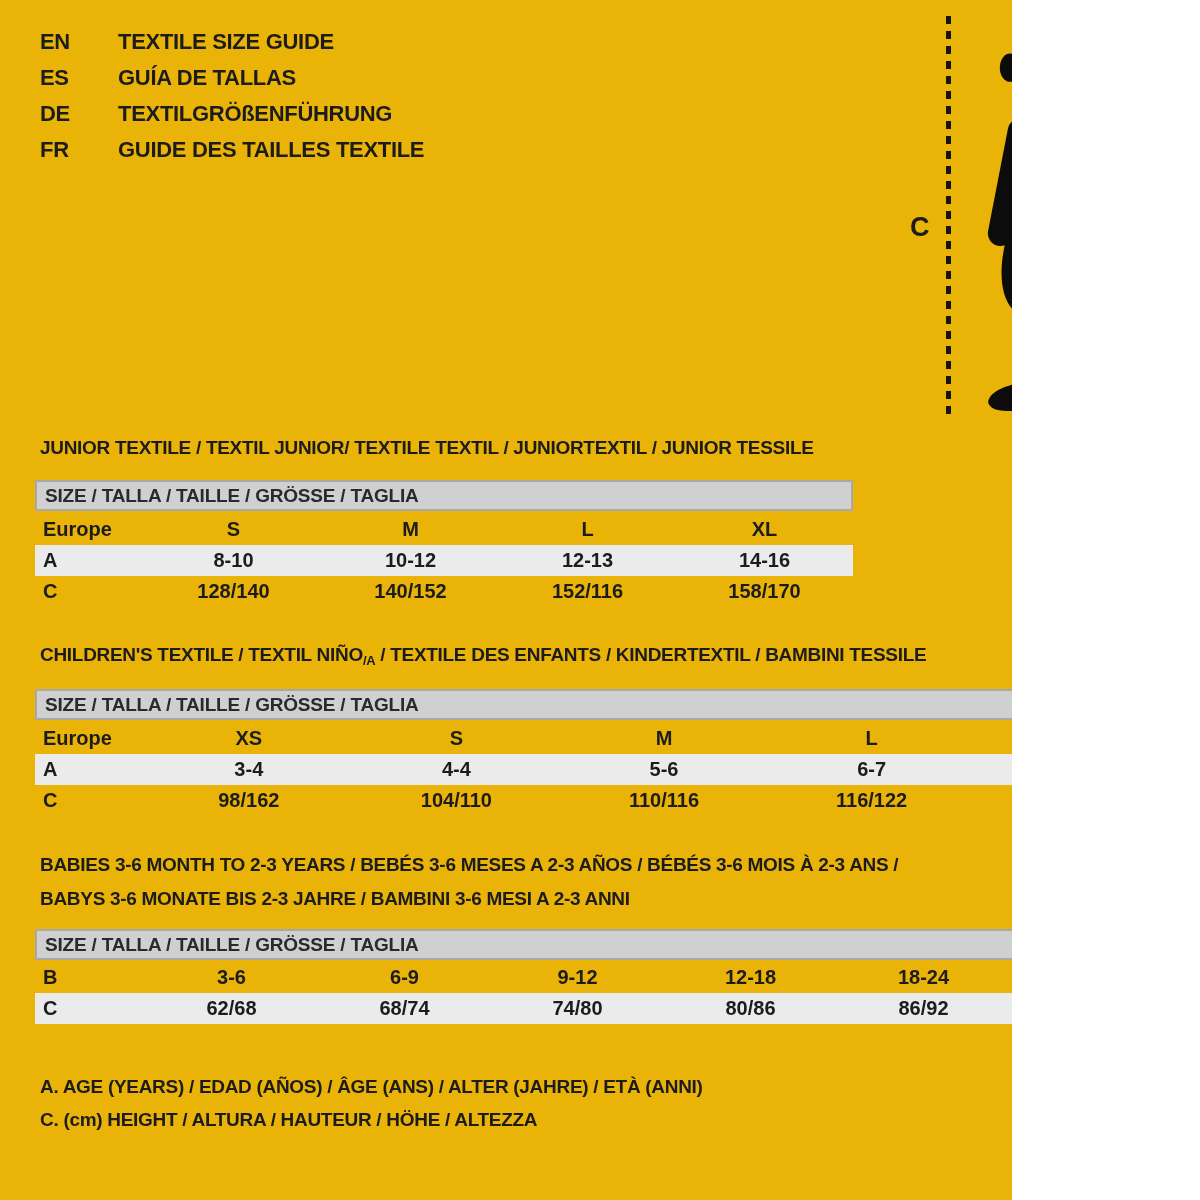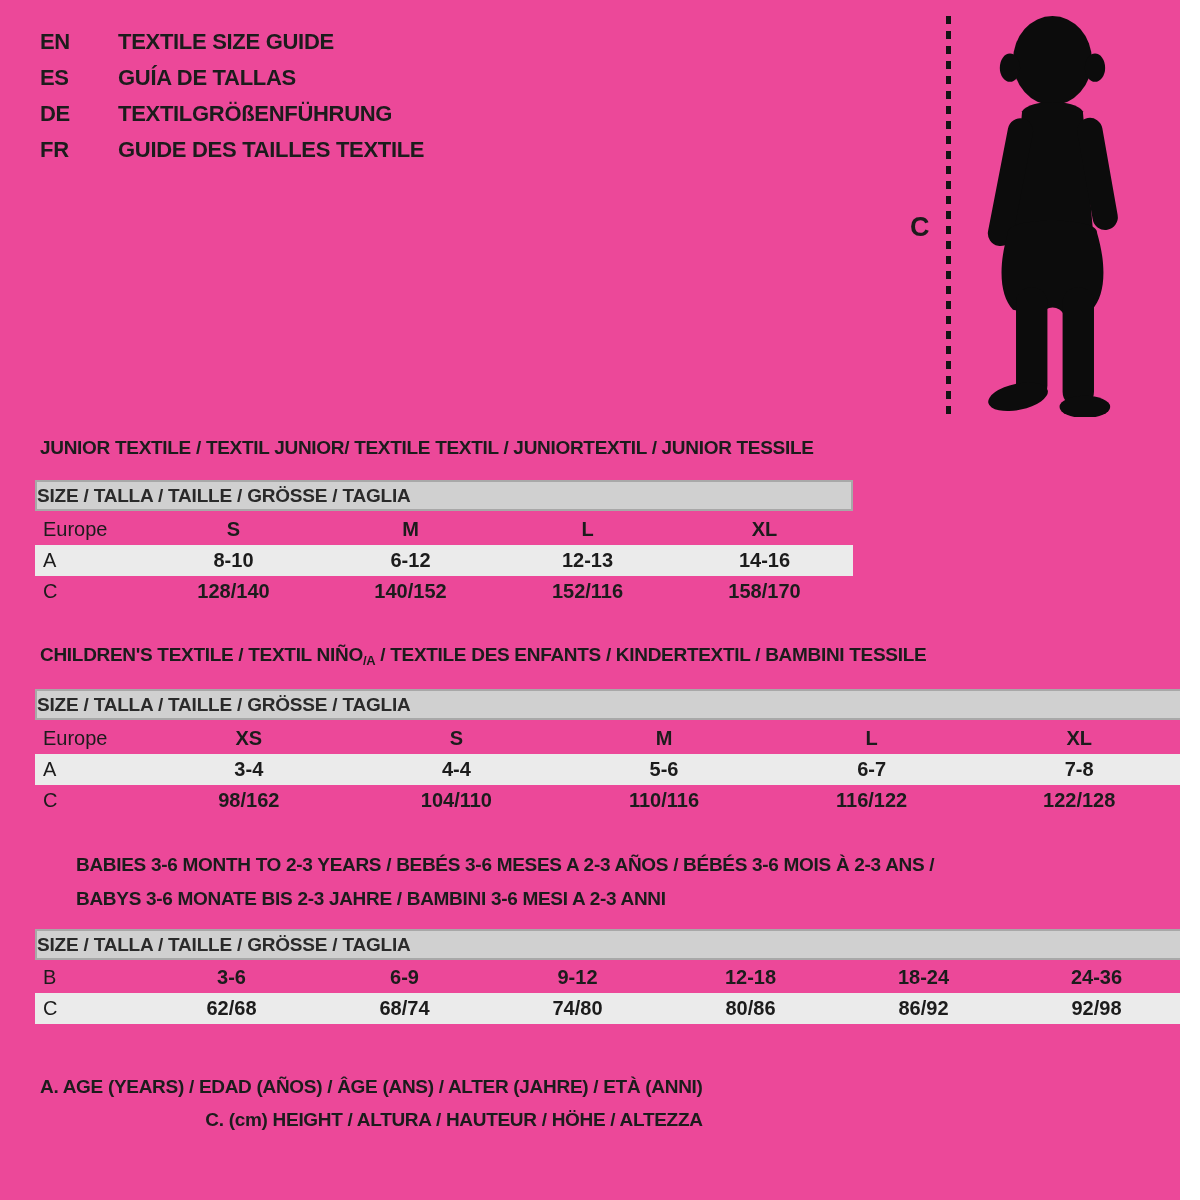--- a/index.html
+++ b/index.html
@@ -1,61 +1,61 @@
 <!DOCTYPE html>
 <html><head>
 <meta charset="utf-8">
 <style>
   * { margin:0; padding:0; box-sizing:border-box; }
   body { background:#ffffff; font-family:"Liberation Sans", sans-serif; }
   .canvas {
-    position:relative; width:1180px; height:1200px; background:#ec4899;
+    position:relative; width:1012px; height:1200px; background:#eab308;
     color:#1c1c1c; overflow:hidden;
   }
 
   
   .lang-block { position:absolute; left:40px; top:24px; }
   .lang-row { display:grid; grid-template-columns:78px auto; line-height:36px; }
   .lang-code, .lang-label { font-size:22px; font-weight:bold; letter-spacing:-0.3px; white-space:nowrap; }
 
   
   .figure-c-label { position:absolute; left:910px; top:212px; font-size:27px; font-weight:bold; }
   .dash-line {
     position:absolute; left:946px; top:16px; width:5px; height:404px;
     background:repeating-linear-gradient(to bottom, #141414 0 8px, transparent 8px 15px);
   }
   .silhouette { position:absolute; left:962px; top:12px; }
 
   
   .section-title { position:absolute; left:40px; font-size:19px; font-weight:bold; letter-spacing:-0.3px; white-space:nowrap; line-height:23px; }
   .title-sub { font-size:13px; font-weight:bold; vertical-align:-4px; }
-  .two-line { line-height:34px;margin-left:36px; }
+  .two-line { line-height:34px; }
 
   
   .size-bar {
     position:absolute; left:35px; height:31px; background:#d0d0d0;
-    border:2px solid #a8a8a8; display:flex; align-items:center; 
+    border:2px solid #a8a8a8; display:flex; align-items:center; padding-left:8px;
   }
   .size-bar span { font-size:19px; font-weight:bold; color:#2a2a2a; letter-spacing:-0.2px; white-space:nowrap; }
 
   
   .trows { position:absolute; left:35px; }
   .trow { display:grid; height:31px; align-items:center; }
   .w-narrow { width:818px; }
   .w-wide  { width:1148px; }
   .cols4 { grid-template-columns:110px repeat(4, 1fr); }
   .cols5 { grid-template-columns:110px repeat(5, 1fr); }
   .cols6 { grid-template-columns:110px repeat(6, 1fr); }
   .trow.shaded { background:#ebebeb; }
-  .rlabel { font-size:20px; font-weight:normal; padding-left:8px; }
+  .rlabel { font-size:20px; font-weight:bold; padding-left:8px; }
   .cell { font-size:20px; font-weight:bold; text-align:center; }
 
   
   .legend { position:absolute; left:40px; top:1070px; }
-  .legend-line { font-size:19px; font-weight:bold; line-height:33px; letter-spacing:-0.3px; white-space:nowrap;text-align:right; }
+  .legend-line { font-size:19px; font-weight:bold; line-height:33px; letter-spacing:-0.3px; white-space:nowrap; }
 </style>
 </head>
 <body>
 
 <div class="canvas">
 
   <div class="lang-block">
     <div class="lang-row">
       <span class="lang-code">EN</span>
       <span class="lang-label">TEXTILE SIZE GUIDE</span>
@@ -98,21 +98,21 @@
     <div class="trow cols4 w-narrow">
       <span class="rlabel">Europe</span>
       <span class="cell">S</span>
       <span class="cell">M</span>
       <span class="cell">L</span>
       <span class="cell">XL</span>
     </div>
     <div class="trow cols4 w-narrow shaded">
       <span class="rlabel">A</span>
       <span class="cell">8-10</span>
-      <span class="cell">6-12</span>
+      <span class="cell">10-12</span>
       <span class="cell">12-13</span>
       <span class="cell">14-16</span>
     </div>
     <div class="trow cols4 w-narrow">
       <span class="rlabel">C</span>
       <span class="cell">128/140</span>
       <span class="cell">140/152</span>
       <span class="cell">152/116</span>
       <span class="cell">158/170</span>
     </div>

